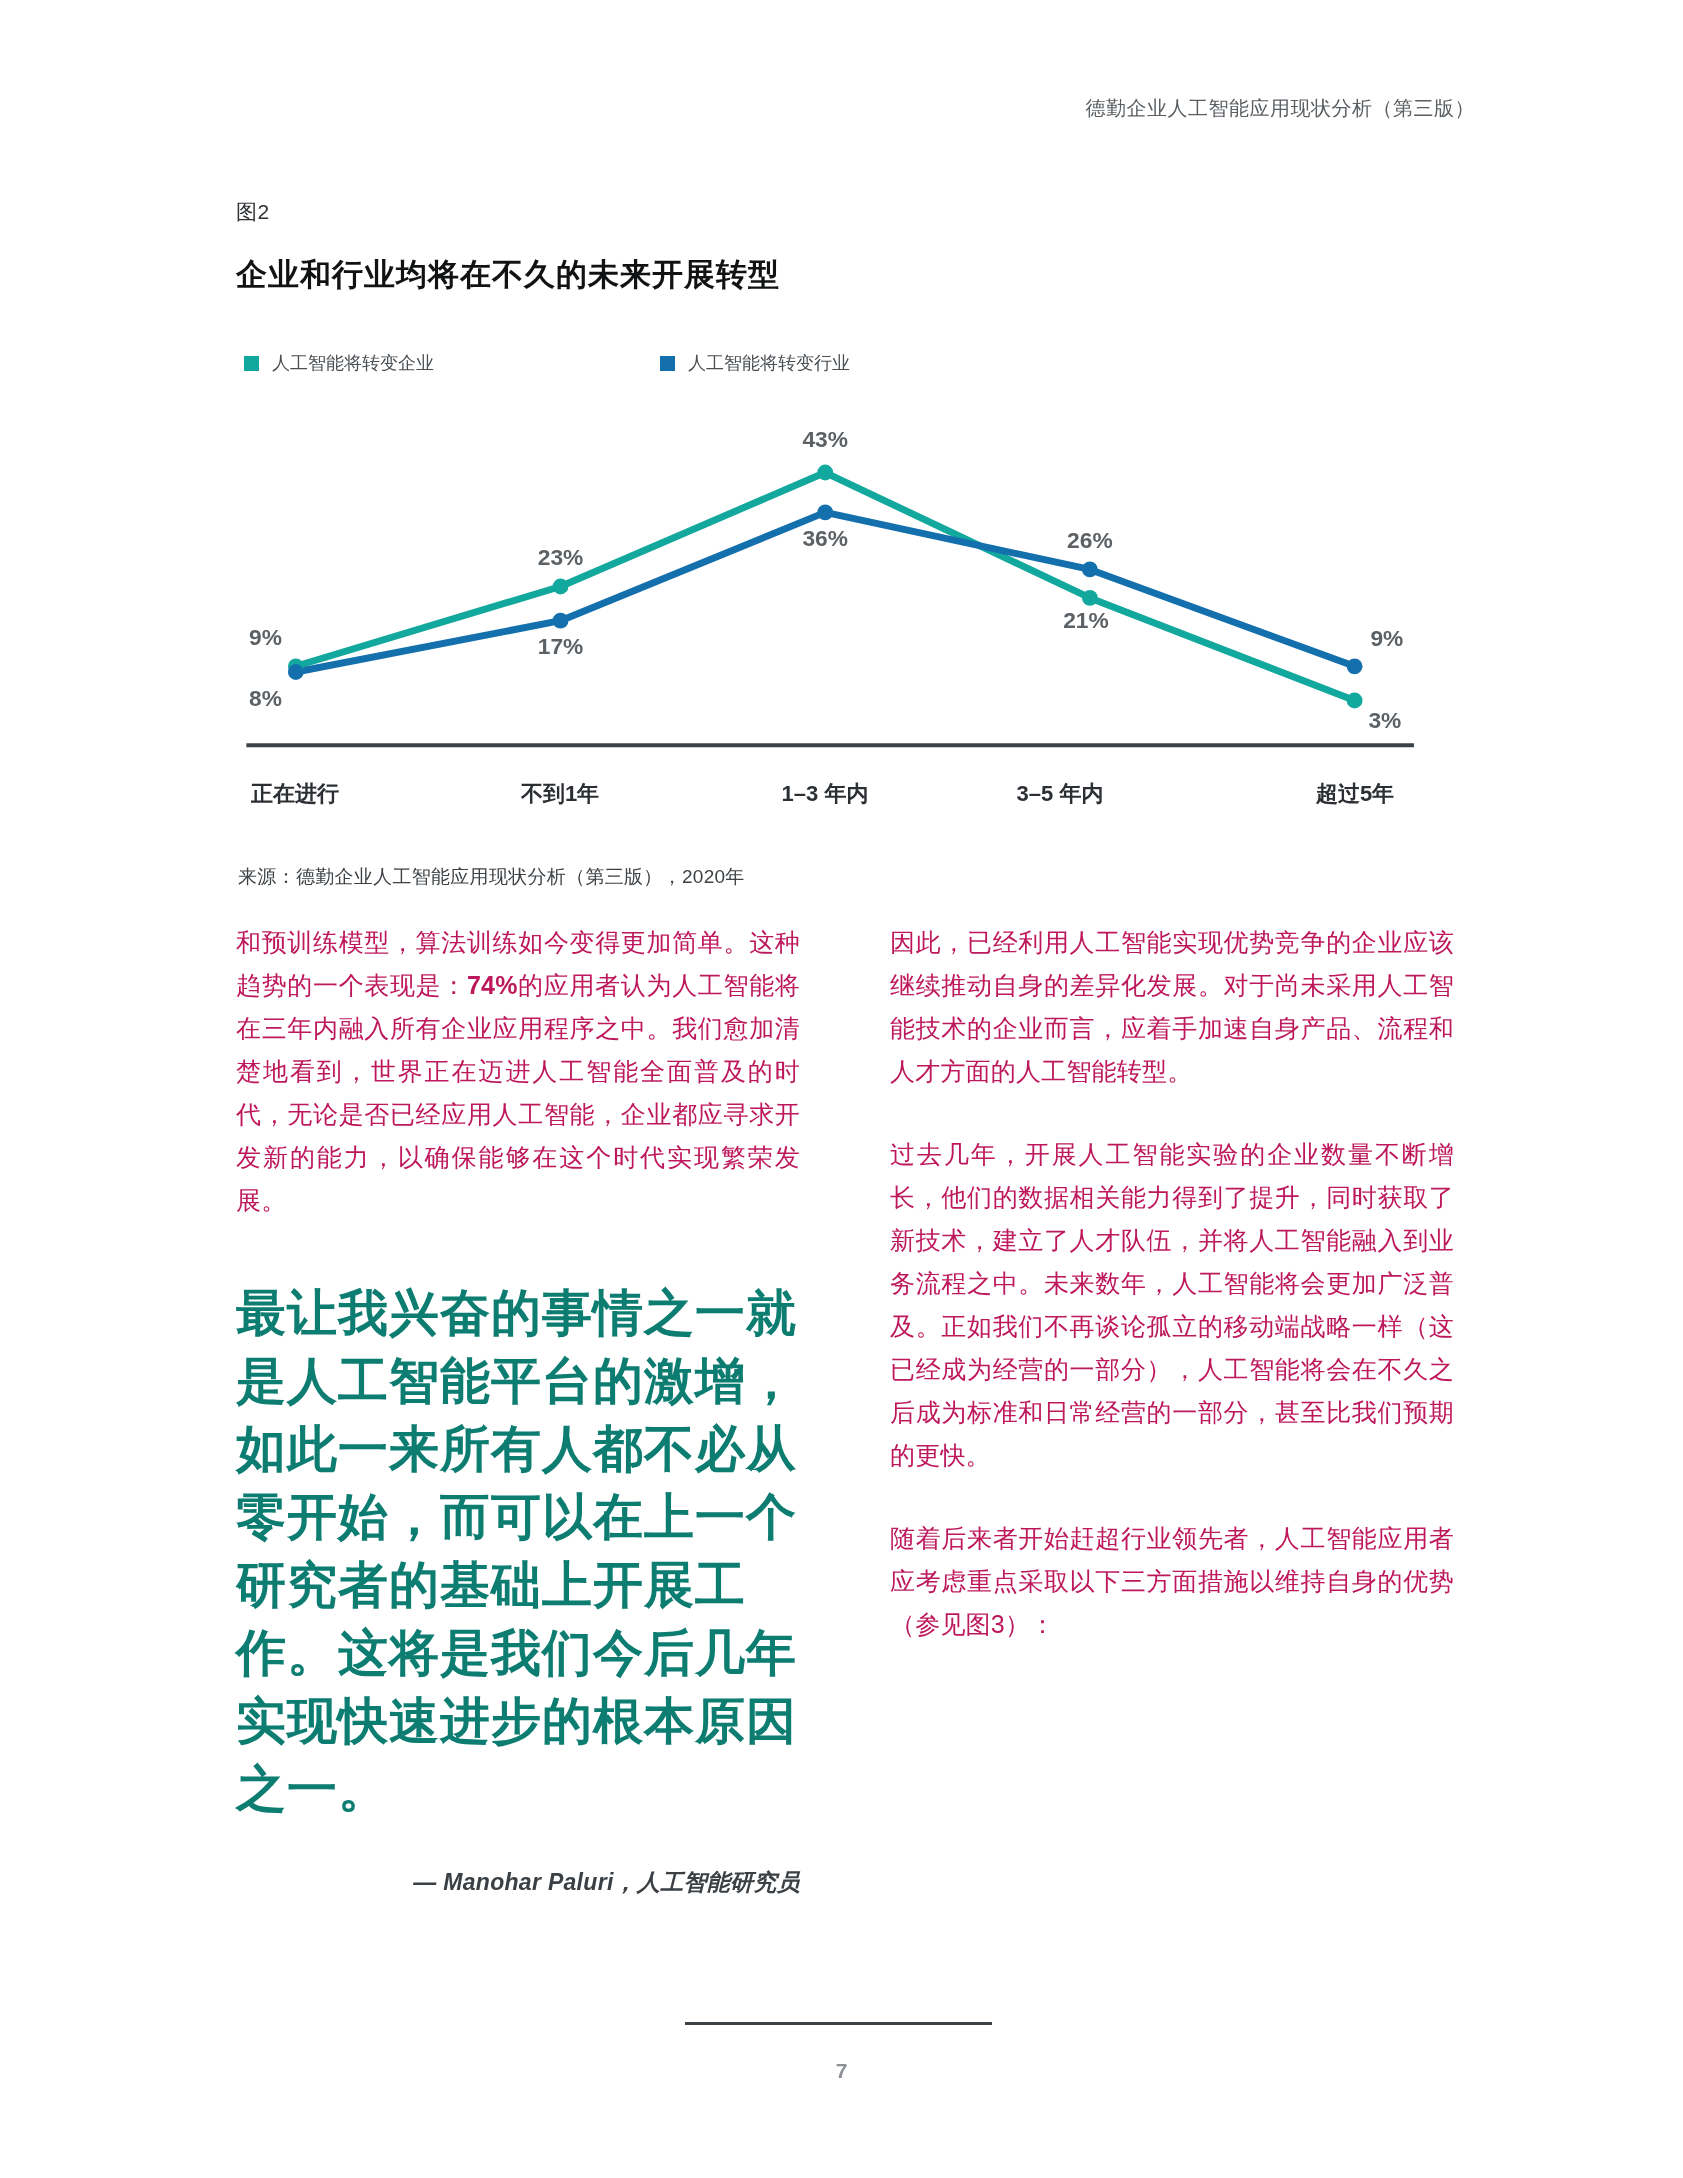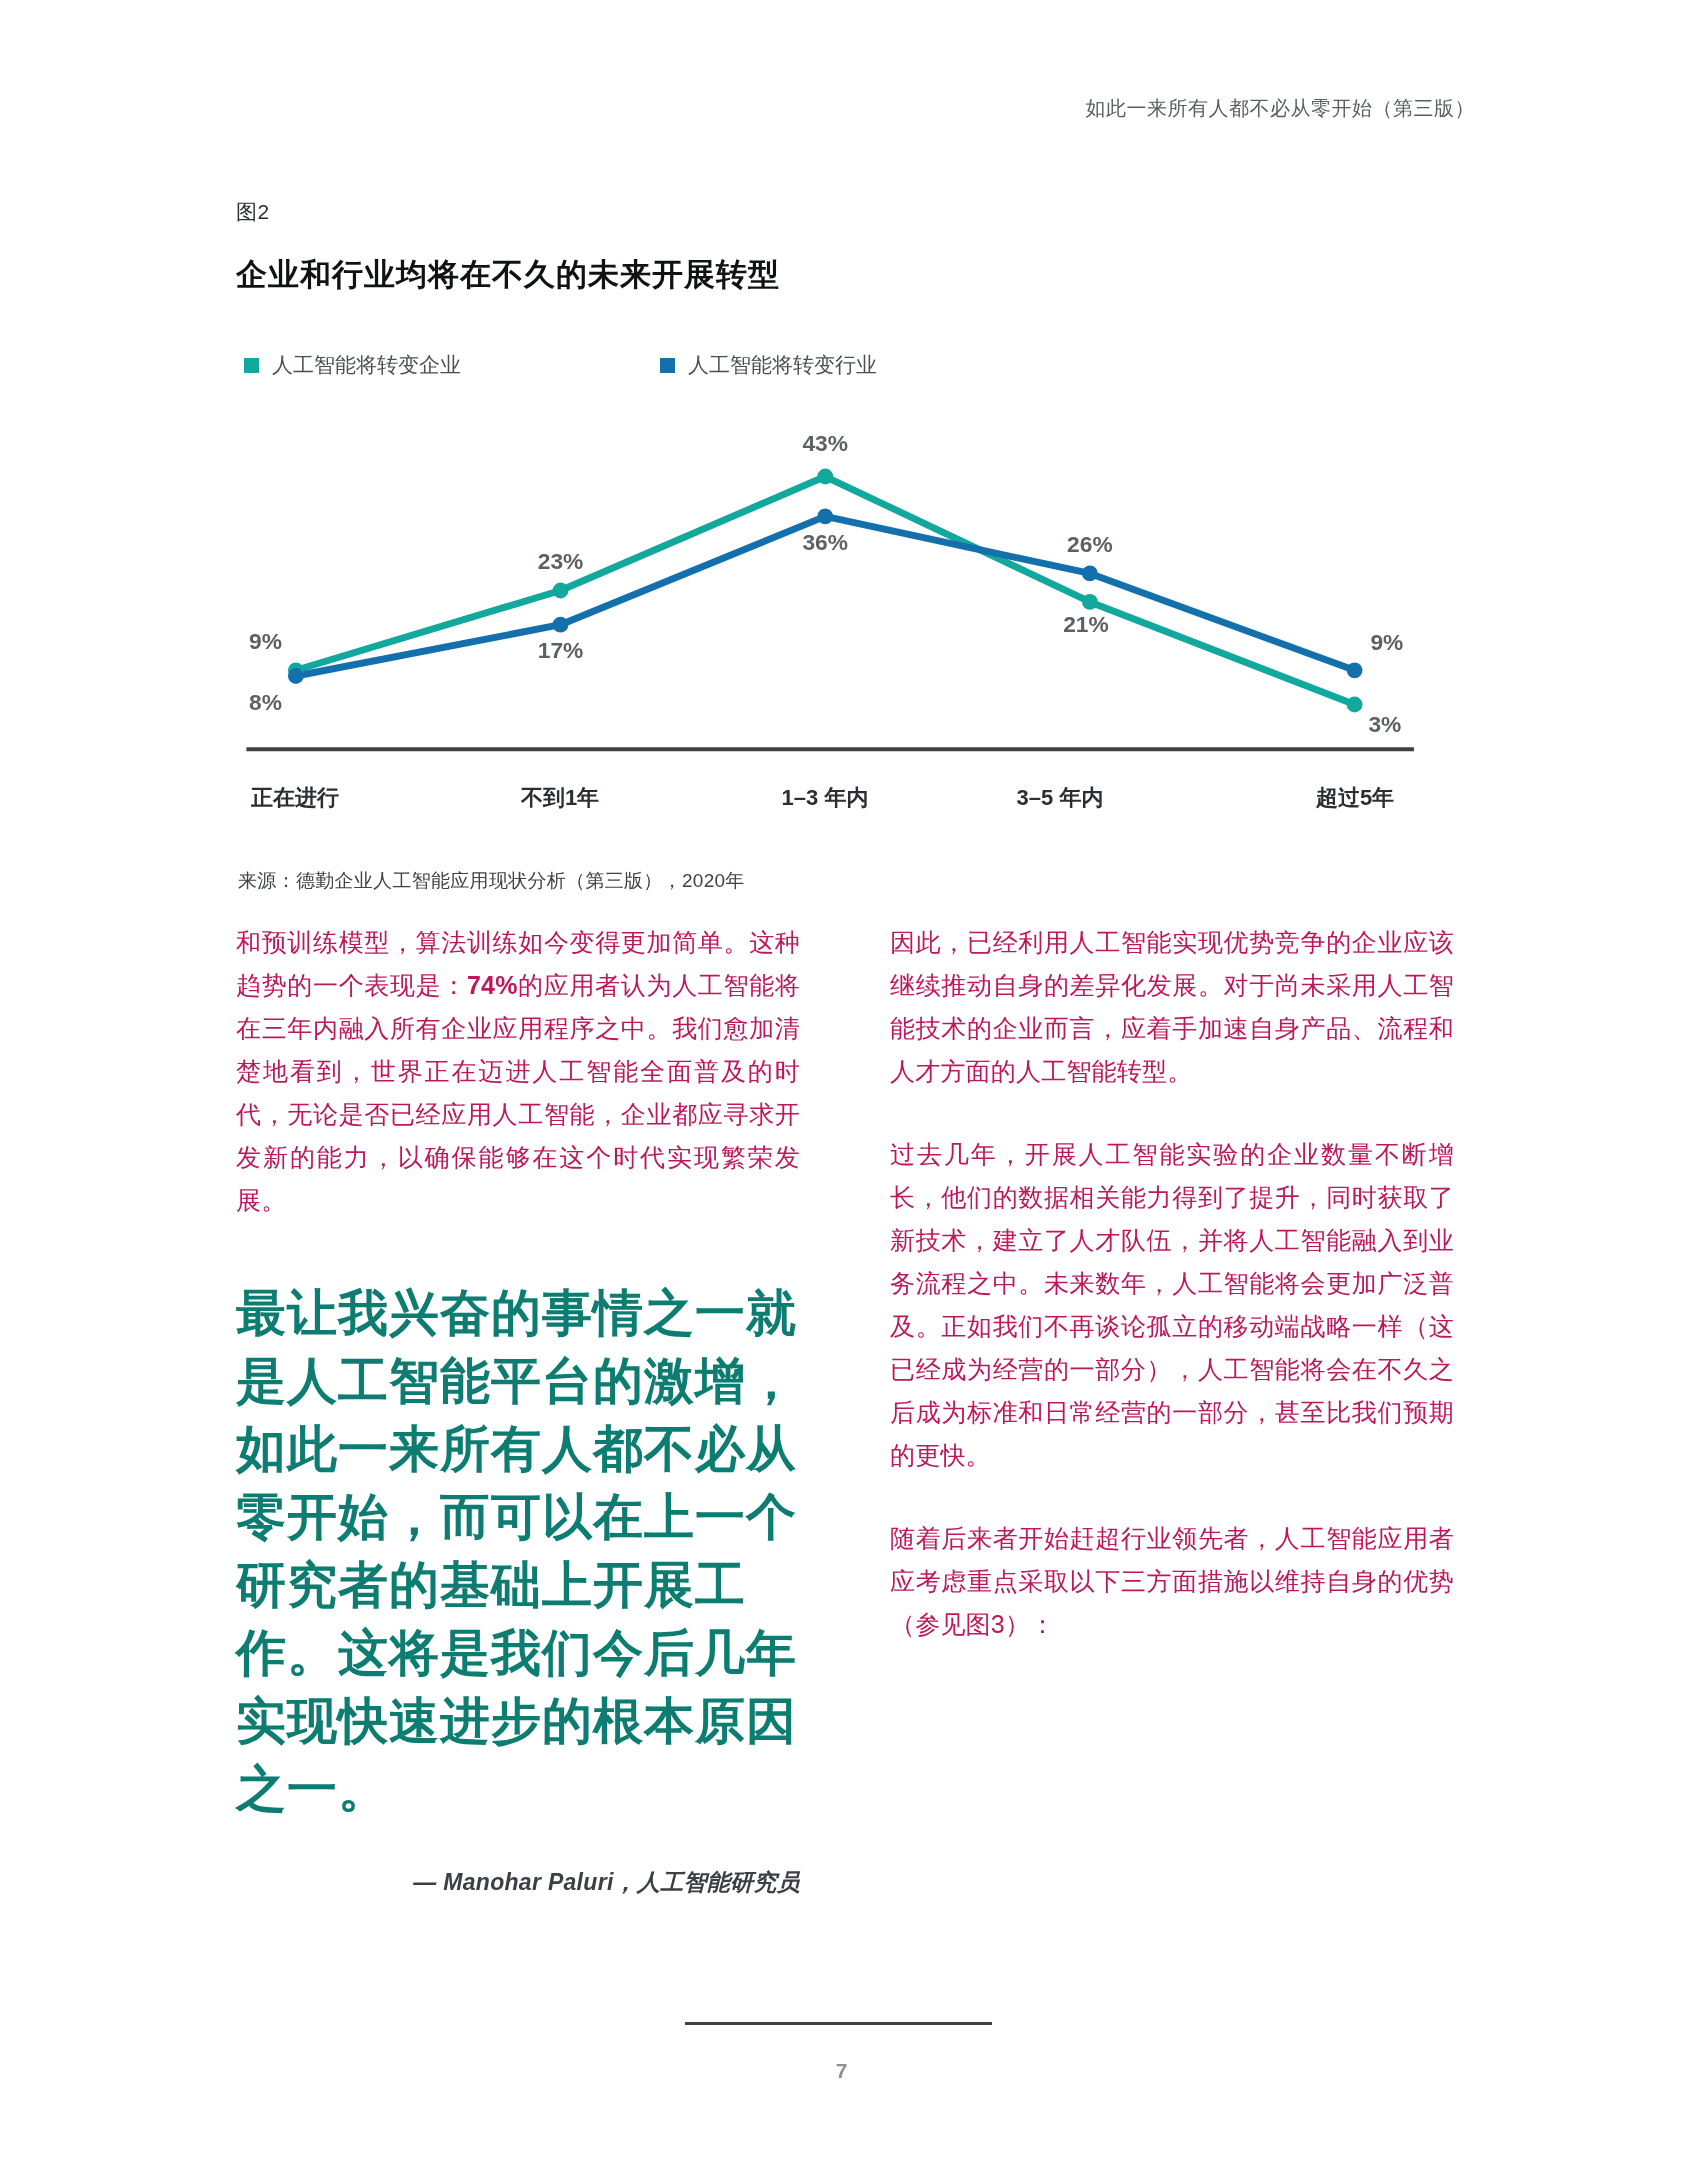--- a/index.html
+++ b/index.html
@@ -54,21 +54,21 @@
 
   .legend {
     display: flex;
     align-items: center;
     margin: 0 0 22px 0;
     padding-left: 8px;
   }
   .legend-item {
     display: flex;
     align-items: center;
-    font-size: 21px;
+    font-size: 18px;
     color: #4a4f54;
   }
   .legend-item.first { width: 416px; }
   .legend-swatch {
     width: 15px;
     height: 15px;
     margin-right: 13px;
     display: inline-block;
   }
 
@@ -176,21 +176,21 @@
     font-size: 21px;
     font-weight: 700;
     color: #8b9196;
   }
 </style>
 </head>
 <body>
 
 <div class="page">
 
-  <div class="running-header">如此一来所有人都不必从零开始（第三版）</div>
+  <div class="running-header">德勤企业人工智能应用现状分析（第三版）</div>
 
   <div class="figure-wrap">
 
     <div class="figure-number">图2</div>
 
     <div class="figure-title">企业和行业均将在不久的未来开展转型</div>
 
     <div class="legend">
       <div class="legend-item first">
         <span class="legend-swatch" id="sw0" style="background: rgb(18, 168, 157);"></span>

